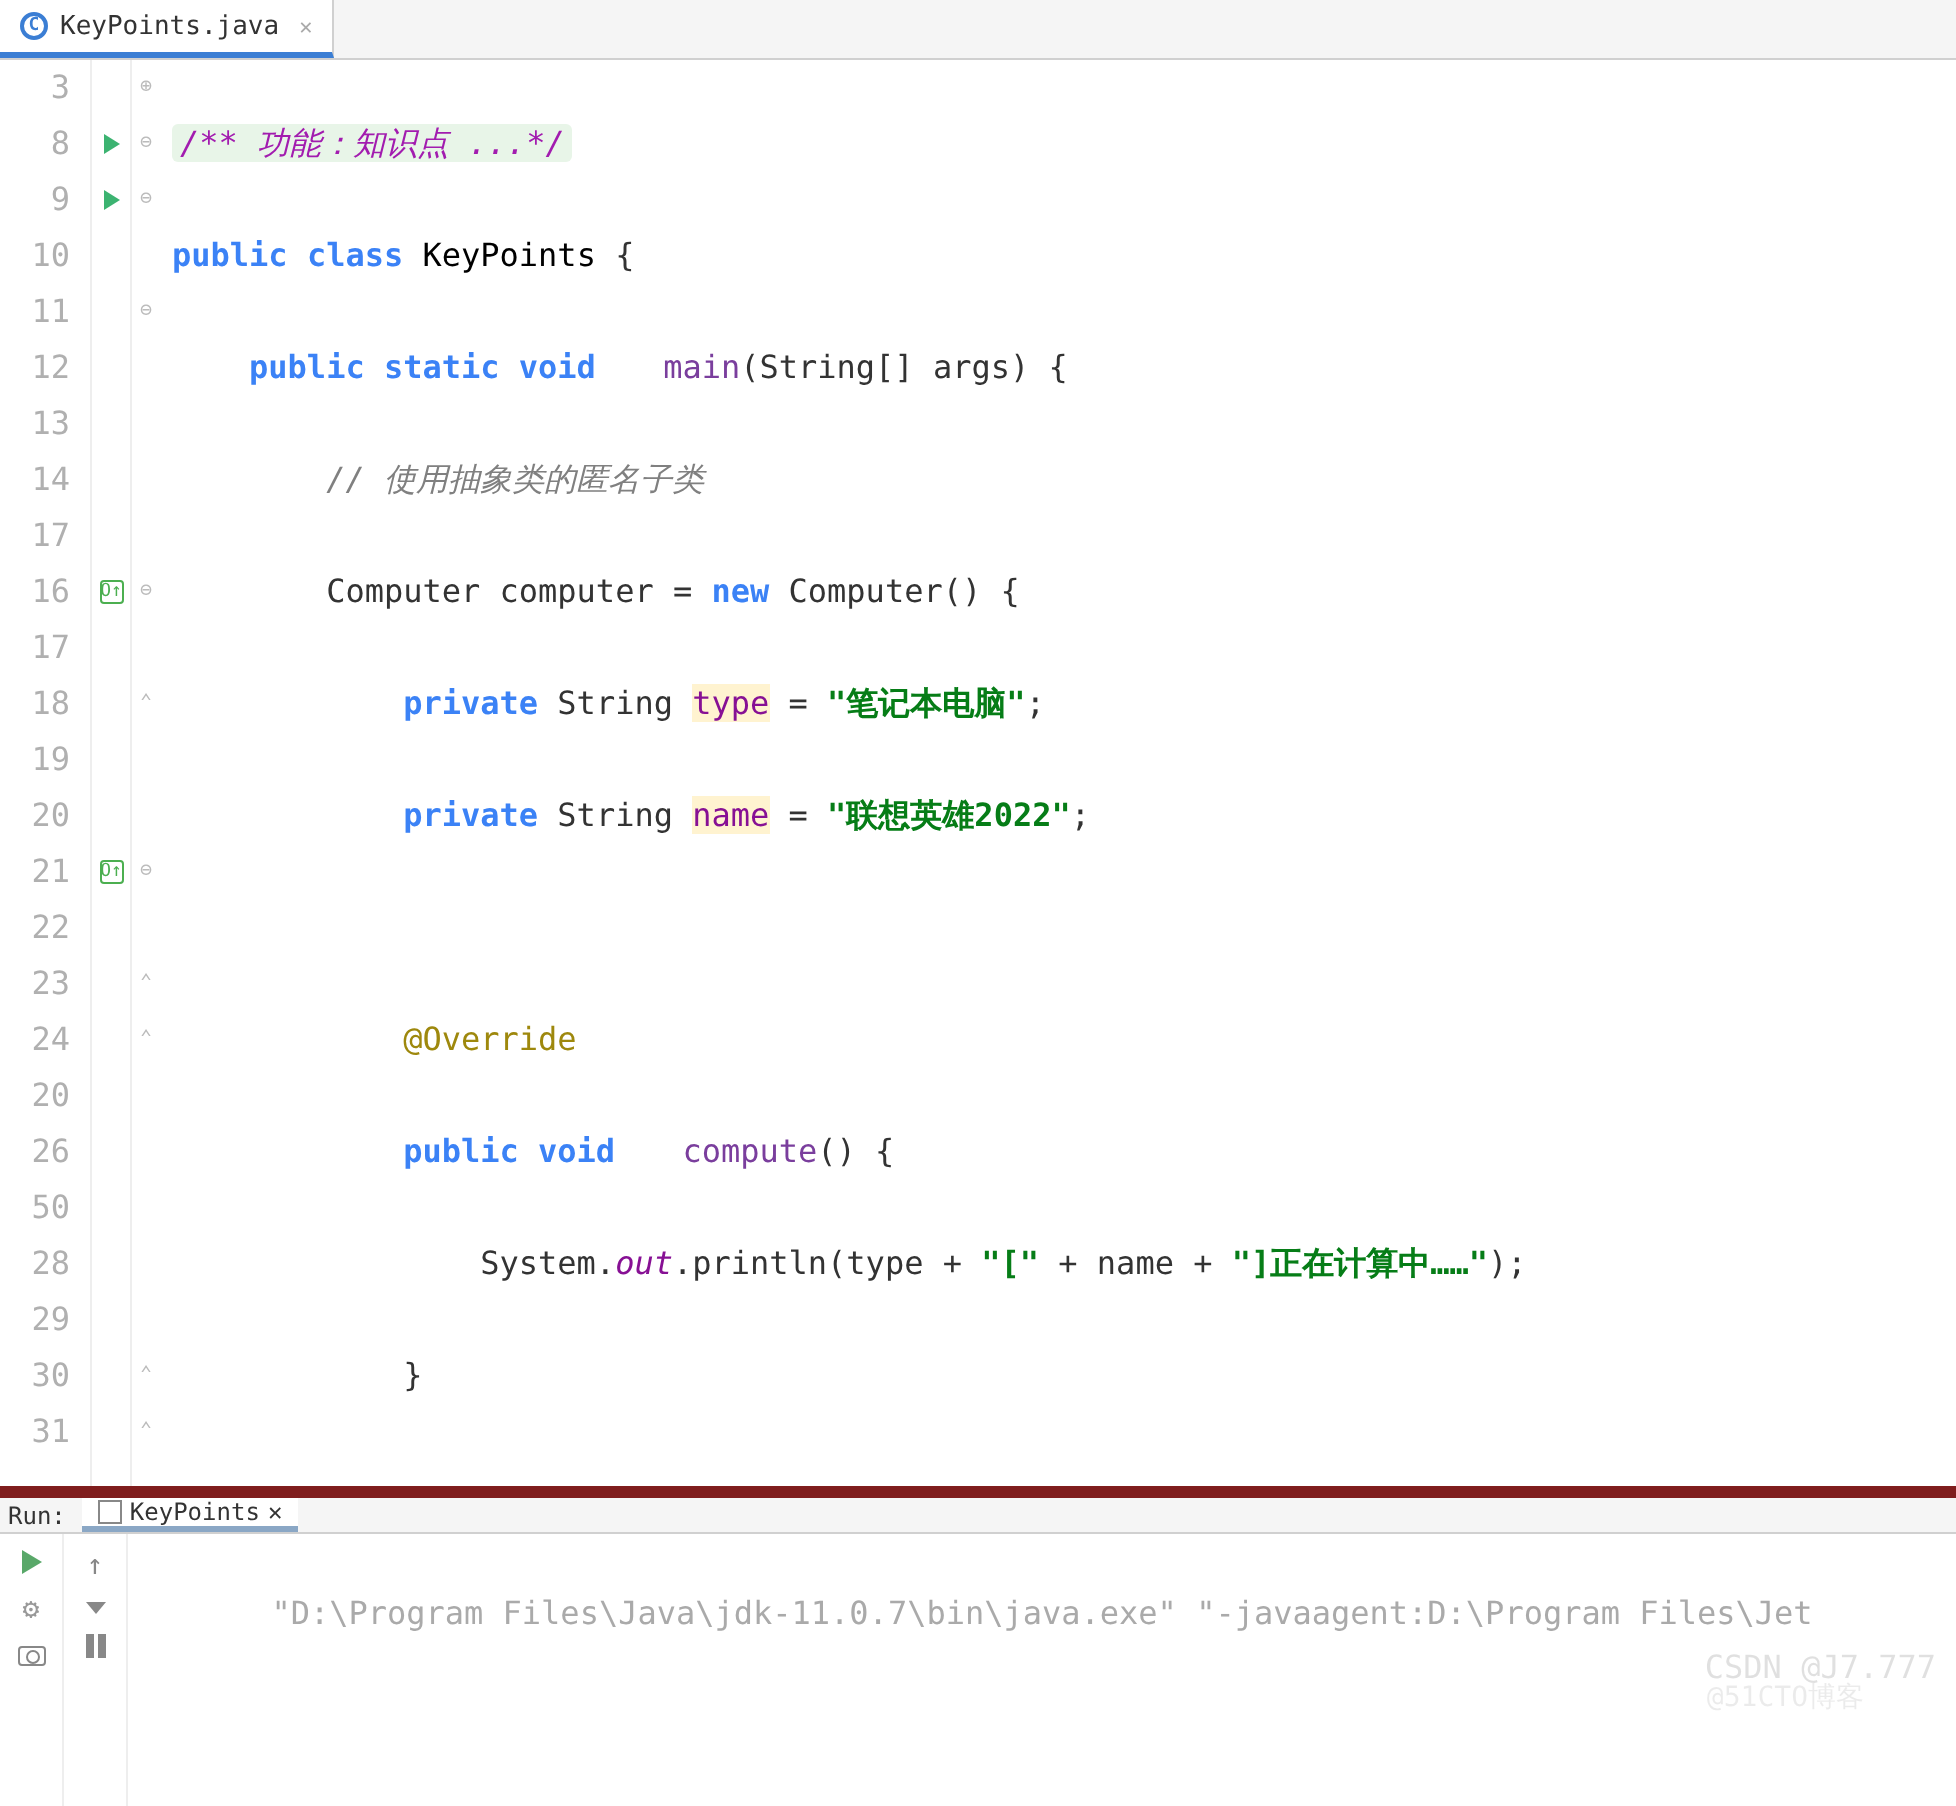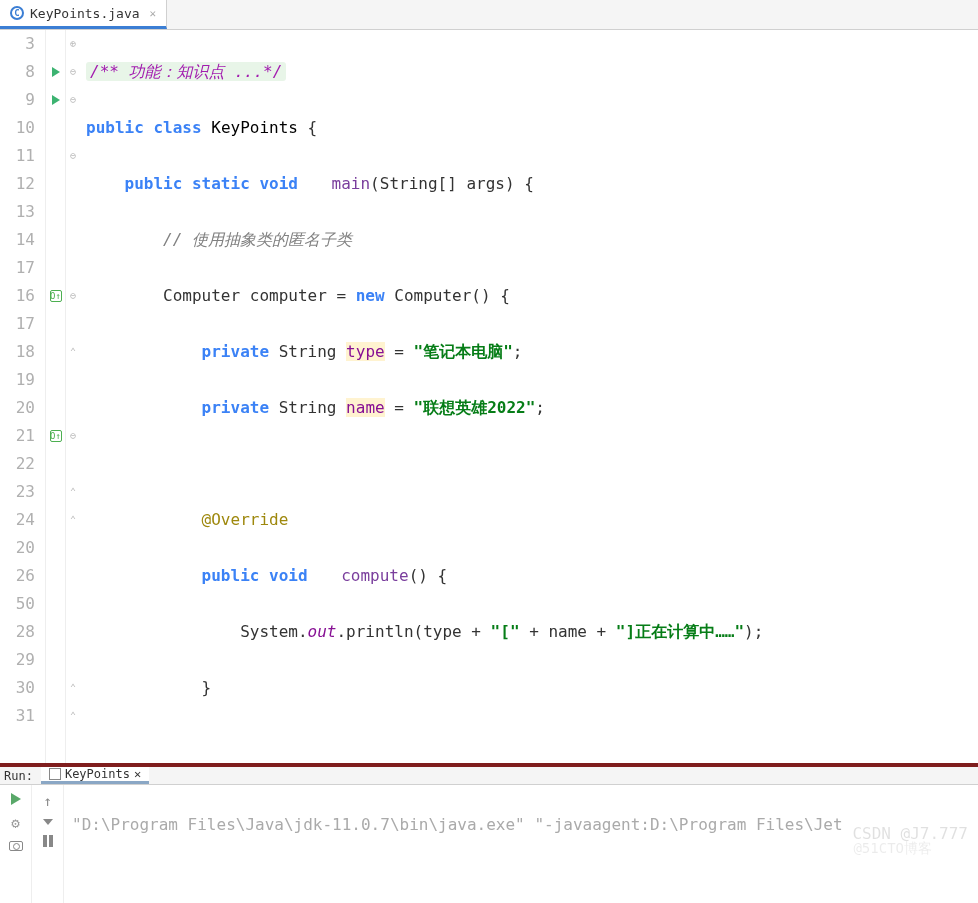--- a/index.html
+++ b/index.html
@@ -108,24 +108,25 @@
 .cls { color: #000; }
 .fn { color: #7a3e9d; padding-left: 24px; }
 .comment { color: #808080; font-style: italic; }
 .string { color: #067d17; font-weight: bold; }
 .ann { color: #9e880d; }
 .field-hl { background: #fff3d0; color: #871094; }
 .static-ref { color: #871094; font-style: italic; }
 .doc-comment { color: #a21caf; font-style: italic; background: #e8f5e8; border-radius: 3px; padding: 0 4px; text-align: right; }
 
 .run-panel {
-  border-top: 4px solid #7f1d1d;
+  border-top: 6px solid #7f1d1d;
   display: flex;
   flex-direction: column;
-  height: 140px;
+  height: 160px;
+  text-align: center;
 }
 .run-header {
   display: flex;
   align-items: center;
   height: 26px;
   background: #f5f5f5;
   border-bottom: 1px solid #d0d0d0;
   font-size: 12px;
   padding-left: 4px;
   gap: 8px;

